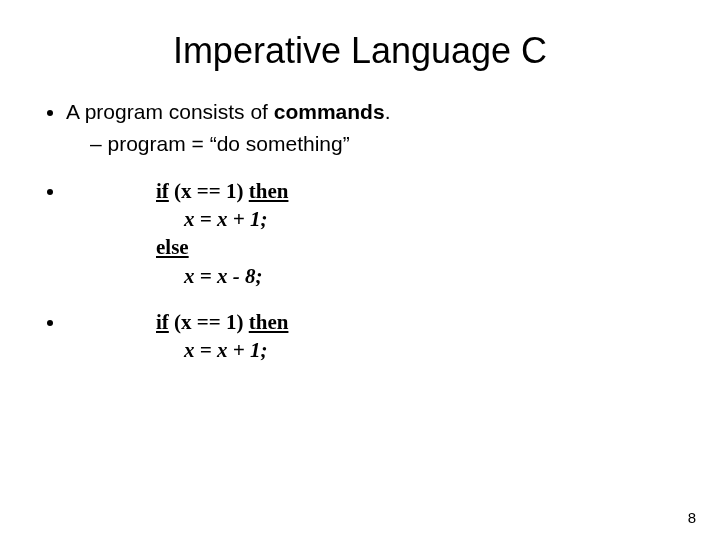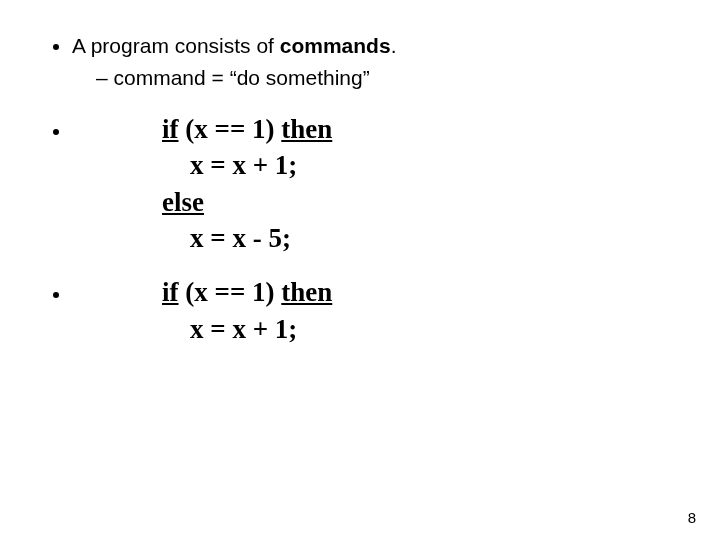--- a/index.html
+++ b/index.html
@@ -21,77 +21,79 @@
   }
   .title {
     font-size: 36px;
     text-align: center;
     margin: 10px 0 26px 0;
     font-weight: normal;
   }
   ul.top {
     list-style: disc;
     padding-left: 30px;
-    margin: 12px;
+    margin: 6px;
     font-size: 21px;
   }
   ul.top > li {
     margin-bottom: 18px;
     line-height: 1.35;
   }
   ul.sub {
     list-style: none;
     padding-left: 24px;
     margin: 4px 0 0 0;
   }
   ul.sub > li::before {
     content: "– ";
   }
   .bold { font-weight: bold; }
   .codeblock {
     font-family: "Comic Sans MS", "Comic Sans", cursive;
     font-weight: bold;
-    font-size: 27px;
+    font-size: 21px;
     line-height: 1.35;
     margin-top: 4px;
     padding-left: 90px;
   }
   .codeblock div.indent {
     padding-left: 28px;
+    font-style: italic;
   }
   .kw { text-decoration: underline; }
   .pagenum {
     position: absolute;
     right: 24px;
     bottom: 14px;
     font-size: 15px;
     color: #000;
   }
 </style>
 </head>
 <body>
 
 <div class="slide">
 
+  <h1 class="title">Imperative Language C</h1>
 
   <ul class="top">
 
     <li>
       <span>A program consists of </span><span class="bold">commands</span><span>.</span>
       <ul class="sub">
-        <li>command = “do something”</li>
+        <li>program = “do something”</li>
       </ul>
     </li>
 
     <li>
       <div class="codeblock">
         <div><span class="kw">if</span><span> (x == 1) </span><span class="kw">then</span></div>
         <div class="indent">x = x + 1;</div>
         <div><span class="kw">else</span></div>
-        <div class="indent">x = x - 5;</div>
+        <div class="indent">x = x - 8;</div>
       </div>
     </li>
 
     <li>
       <div class="codeblock">
         <div><span class="kw">if</span><span> (x == 1) </span><span class="kw">then</span></div>
         <div class="indent">x = x + 1;</div>
       </div>
     </li>
 

